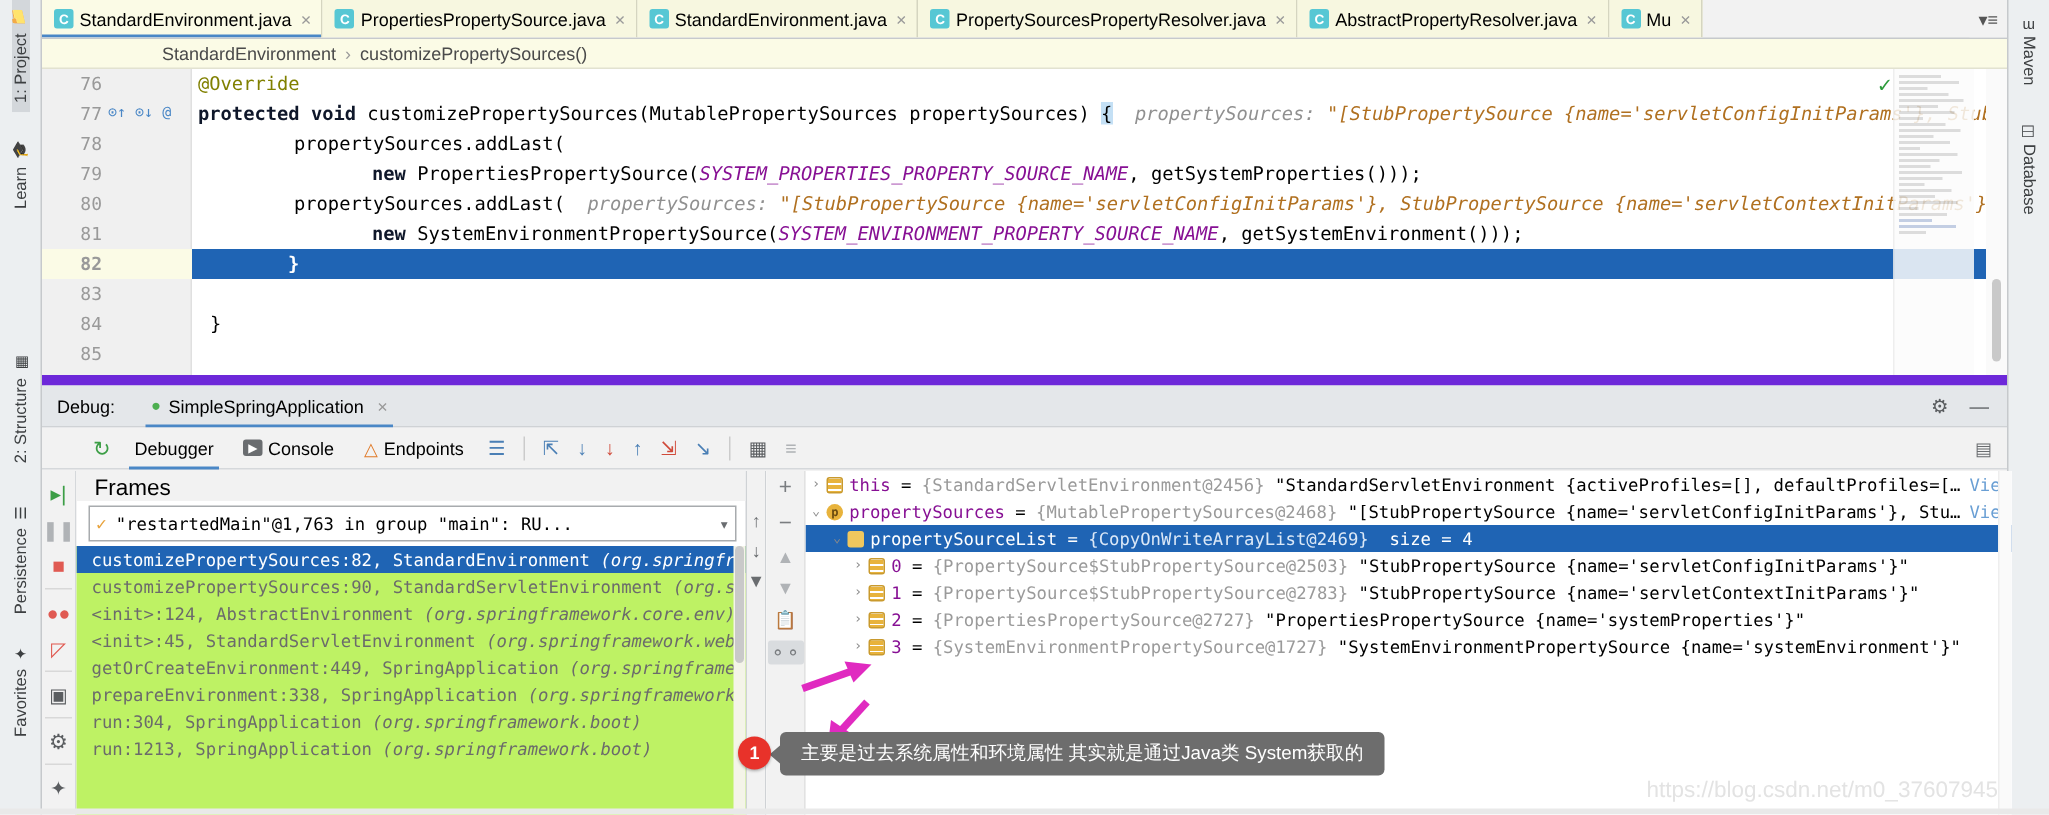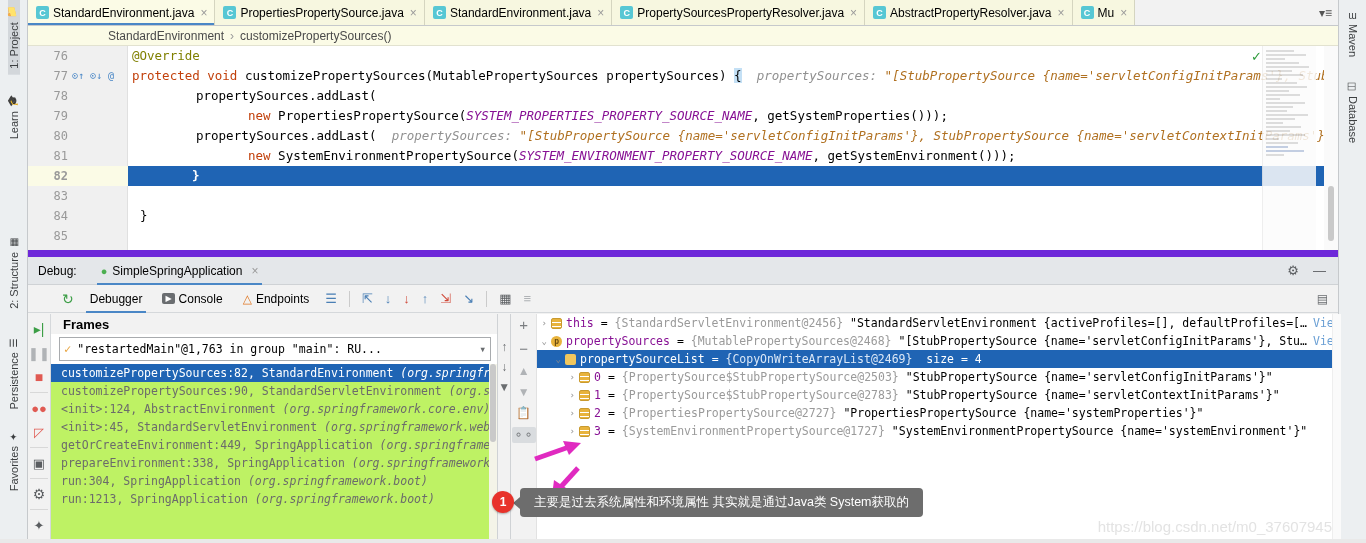--- a/index.html
+++ b/index.html
@@ -111,21 +111,21 @@
   }
   .codetext {
     position: absolute; left: 104px; right: 0; white-space: pre;
     overflow: hidden;
   }
   .coderow.hl { background: #fbfbe6; font-weight: bold; }
   .coderow.sel .codetext-band {
     position: absolute; left: 100px; right: 0; top: 0; height: 20px;
     background: #1f64b4;
   }
-  .kw { color: #c2410c; font-weight: normal; }
+  .kw { color: #0f172a; font-weight: bold; }
   .ann { color: #808000; }
   .const { color: #871094; font-style: italic; }
   .hint { color: #909090; font-style: italic; }
   .hintv { color: #b07020; font-style: italic; }
   .brace-hl { background: #c4e0f5; }
   .white { color: #ffffff; }
 
   .minimap {
     position: absolute; right: 22px; top: 0; width: 54px; height: 211px;
     background: #fcfcfc; border-left: 1px solid #ececec; opacity: .85;
@@ -195,21 +195,21 @@
     display: flex; flex-direction: column; align-items: center; padding-top: 4px;
     gap: 2px;
   }
   .dbg-side-ic { width: 22px; height: 22px; display:flex; align-items:center; justify-content:center; }
   .dbg-side-divider { width: 18px; height: 1px; background: #d8d8d8; margin: 2px 0; }
 
   .frames-pane {
     width: 468px; background: #fff; display: flex; flex-direction: column;
     border-right: 1px solid #cfd2d5;
   }
-  .pane-title { height: 20px; font-size: 13px; padding: 3px 0 0 12px; background:#f2f2f2; color:#000;font-weight:bold; }
+  .pane-title { height: 20px; font-size: 15px; padding: 3px 0 0 12px; background:#f2f2f2; color:#000; }
   .thread-row {
     height: 24px; margin: 3px 6px 3px 8px; display: flex; align-items: center;
     gap: 6px; border: 1px solid #a8abae; background: #fff; padding: 0 4px;
     font-family: "DejaVu Sans Mono", monospace; font-size: 11.5px;
   }
   .thread-row .chk { color: #e8a33d; font-size: 12px; }
   .thread-row .chev { margin-left: auto; color: #6a6d70; }
   .frame-list { flex: 1; background: #bef264; overflow: hidden; position: relative; }
   .frame-item {
     height: 18px; line-height: 18px; padding-left: 10px;

